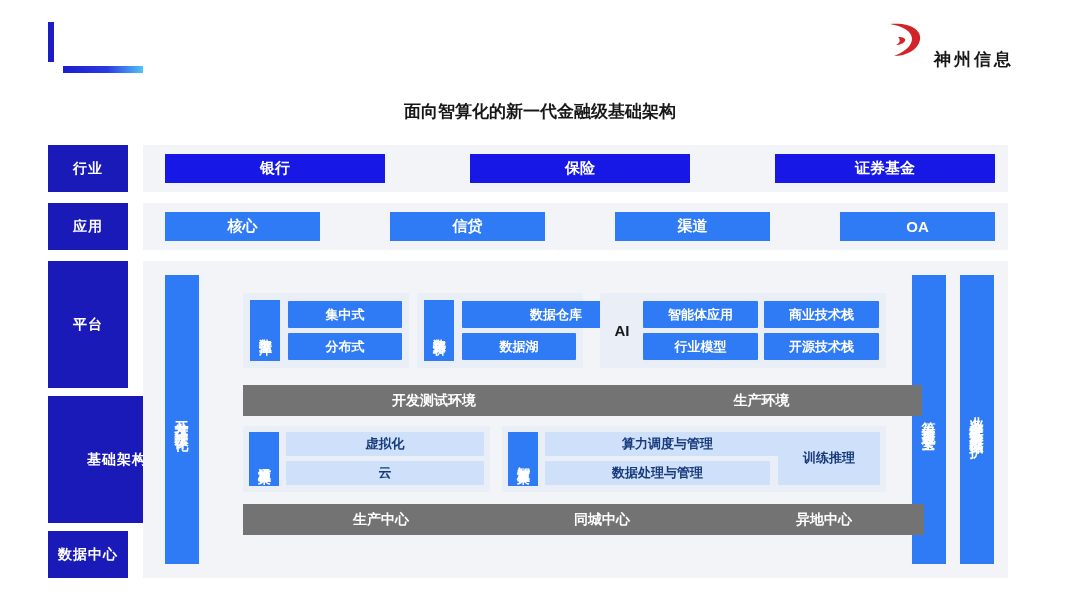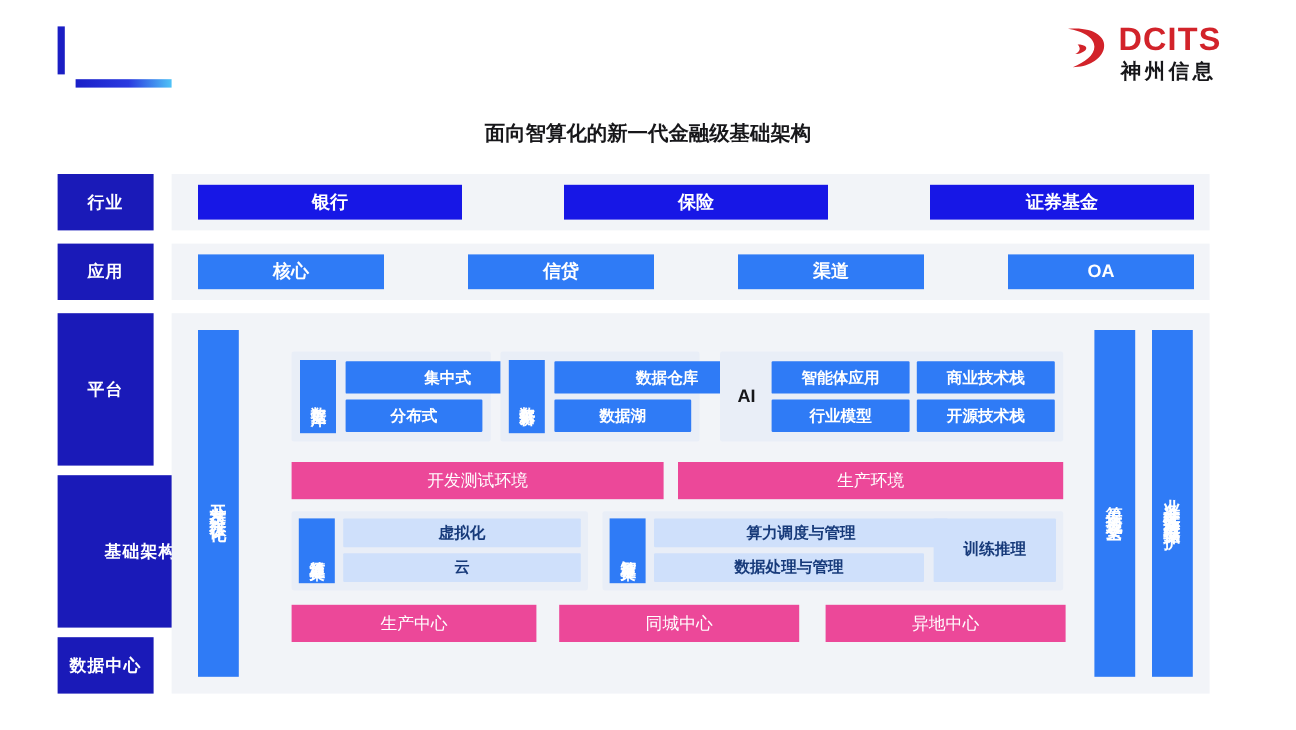--- a/index.html
+++ b/index.html
@@ -30,37 +30,36 @@
   .blue-btn{position:absolute;display:flex;align-items:center;justify-content:center;color:#fff;font-weight:bold;font-size:15px;}
   .ind{background:#1717e6;}
   .app{background:#2f7bf6;}
 
   
   .vbar{position:absolute;background:#2f7bf6;color:#fff;display:flex;align-items:center;justify-content:center;font-weight:bold;font-size:14px;writing-mode:vertical-rl;letter-spacing:3px;}
   .card{position:absolute;background:#e9eef7;border-radius:2px;}
   .sub-lbl{position:absolute;background:#2f7bf6;color:#fff;display:flex;align-items:center;justify-content:center;font-weight:bold;font-size:13px;writing-mode:vertical-rl;letter-spacing:1px;text-align:center;}
   .chip{position:absolute;background:#2f7bf6;color:#fff;display:flex;align-items:center;justify-content:center;font-size:13px;font-weight:bold;border-radius:1px;}
   .chip-light{position:absolute;background:#cfe0fb;color:#173a7a;display:flex;align-items:center;justify-content:center;font-size:13px;font-weight:bold;border-radius:1px;}
-  .bar-wide{position:absolute;background:#ec4899;color:#fff;display:flex;align-items:center;justify-content:center;font-size:14px;font-weight:normal;}
+  .bar-wide{position:absolute;background:#737373;color:#fff;display:flex;align-items:center;justify-content:center;font-size:14px;font-weight:bold;padding-left:36px;}
   .ai-lbl{position:absolute;color:#17171a;font-weight:bold;font-size:15px;display:flex;align-items:center;justify-content:center;}
 </style>
 </head>
 <body>
 
 <div class="header">
   <div class="title-bar"></div>
   <div class="title-underline"></div>
 
   <div class="logo">
     <svg class="logo-mark" viewBox="0 0 42 40">
       <path d="M6 4 C26 2 38 10 36 20 C34 30 22 36 10 36 C20 32 28 26 28 19 C28 11 18 6 6 4 Z" fill="#d2232a"></path>
       <path d="M12 12 C22 12 27 16 26 21 C25 26 18 29 11 29 C17 26 21 22 21 18 C21 15 17 13 12 12 Z" fill="#ffffff"></path>
       <path d="M14 17 C20 17 22 19 21 21 C20 23 16 25 12 25 C16 23 17 20 14 17 Z" fill="#d2232a"></path>
     </svg>
-    <div class="logo-text">DCITS</div>
     <div class="logo-sub">神州信息</div>
   </div>
 </div>
 
 <div class="subtitle">面向智算化的新一代金融级基础架构</div>
 
 <div class="lbl" style="left:48px;top:145px;width:80px;height:47px;">行业</div>
 <div class="lbl" style="left:48px;top:203px;width:80px;height:47px;">应用</div>
 <div class="lbl" style="left:48px;top:261px;width:80px;height:127px;">平台</div>
 <div class="lbl" style="left:48px;top:396px;width:80px;height:127px;padding-left:29px;">基础架构</div>
@@ -79,21 +78,21 @@
 
 <div class="row-bg" style="left:143px;top:261px;width:865px;height:317px;"></div>
 
 <div class="vbar" style="left:165px;top:275px;width:34px;height:289px;">开发运维一体化</div>
 
 <div class="vbar" style="left:912px;top:275px;width:34px;height:289px;">等保合规安全</div>
 <div class="vbar" style="left:960px;top:275px;width:34px;height:289px;">业务连续性及数据保护</div>
 
 <div class="card" style="left:243px;top:293px;width:166px;height:75px;"></div>
 <div class="sub-lbl" style="left:250px;top:300px;width:30px;height:61px;">数据库</div>
-<div class="chip" style="left:288px;top:301px;width:114px;height:27px;padding-left:28px;">集中式</div>
+<div class="chip" style="left:288px;top:301px;width:114px;height:27px;">集中式</div>
 <div class="chip" style="left:288px;top:333px;width:114px;height:27px;">分布式</div>
 
 <div class="card" style="left:417px;top:293px;width:166px;height:75px;"></div>
 <div class="sub-lbl" style="left:424px;top:300px;width:30px;height:61px;">数据分析</div>
 <div class="chip" style="left:462px;top:301px;width:114px;height:27px;padding-left:37px;">数据仓库</div>
 <div class="chip" style="left:462px;top:333px;width:114px;height:27px;">数据湖</div>
 
 <div class="card" style="left:600px;top:293px;width:286px;height:75px;"></div>
 <div class="ai-lbl" style="left:606px;top:300px;width:32px;height:61px;">AI</div>
 <div class="chip" style="left:643px;top:301px;width:115px;height:27px;">智能体应用</div>

